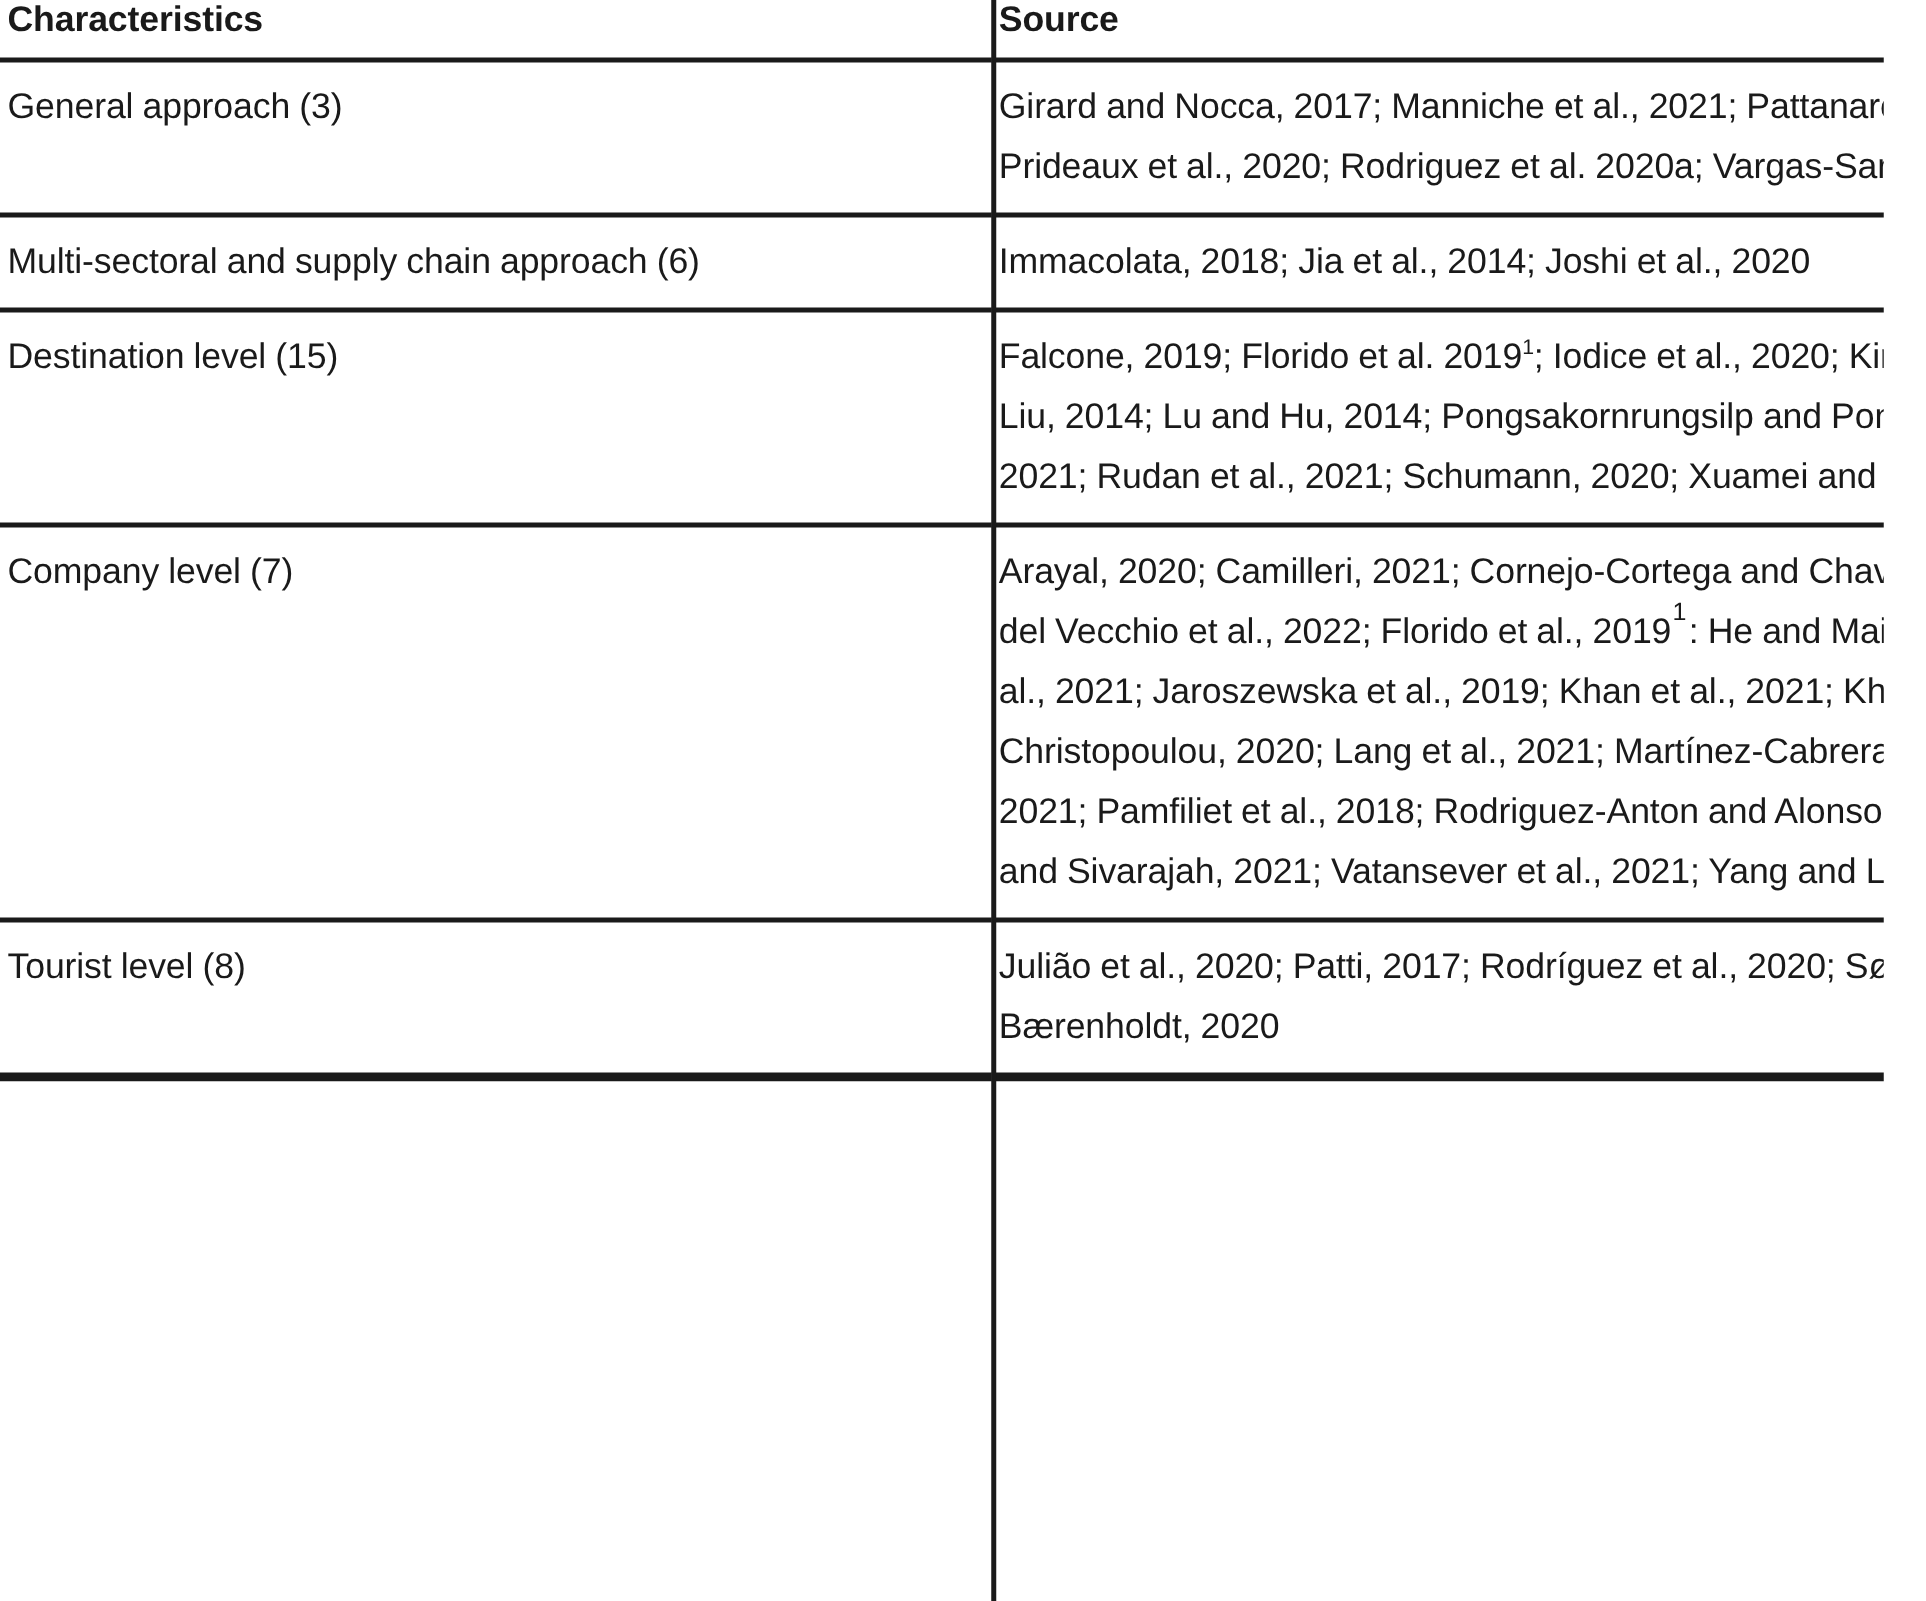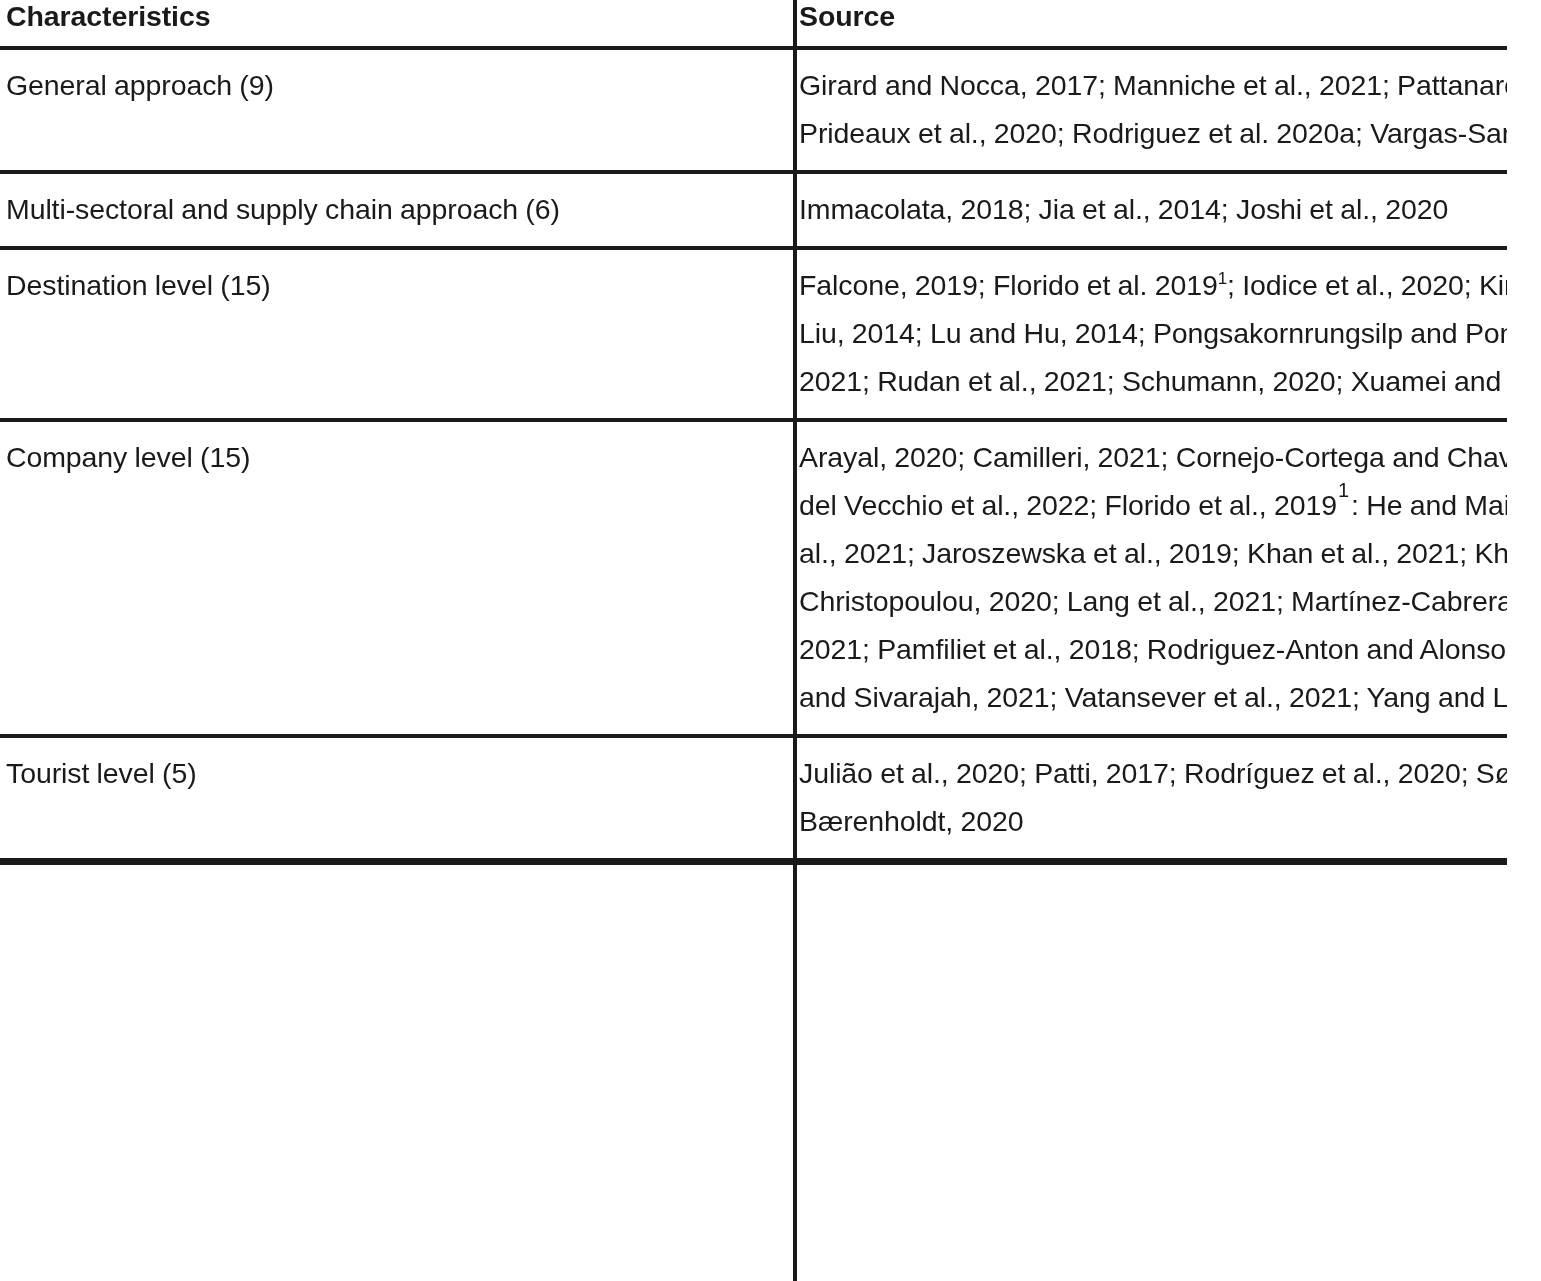--- a/index.html
+++ b/index.html
@@ -113,21 +113,21 @@
       <tr>
         <th>Characteristics</th>
         <th>Source</th>
       </tr>
     </thead>
 
     <tbody>
 
       <tr class="row-general">
         <td>
-          <span class="cell-text">General approach (9)</span>
+          <span class="cell-text">General approach (3)</span>
         </td>
         <td>
           <span class="cell-text">Girard and Nocca, 2017; Manniche et al., 2021; Pattanaro and Gente, 2017; Prideaux et al., 2020; Rodriguez et al. 2020a; Vargas-Sanchez, 2018, 2021</span>
         </td>
       </tr>
 
       <tr>
         <td>
           <span class="cell-text">Multi-sectoral and supply chain approach (6)</span>
         </td>
@@ -140,30 +140,30 @@
         <td>
           <span class="cell-text">Destination level (15)</span>
         </td>
         <td>
           <span class="cell-text"><span>Falcone, 2019; Florido et al. 2019</span><sup class="fn">1</sup><span>; Iodice et al., 2020; Kiradjieva et al., 2020; Liu, 2014; Lu and Hu, 2014; Pongsakornrungsilp and Pongsakornrung-silp, 2021; Rudan et al., 2021; Schumann, 2020; Xuamei and Cong, 2015</span></span>
         </td>
       </tr>
 
       <tr>
         <td>
-          <span class="cell-text">Company level (15)</span>
+          <span class="cell-text">Company level (7)</span>
         </td>
         <td>
           <span class="cell-text"><span>Arayal, 2020; Camilleri, 2021; Cornejo-Cortega and Chavez Dagostino, 2020; del Vecchio et al., 2022; Florido et al., 2019</span><sup class="fn-high">1</sup><span>: He and Mai, 2021; Ionnadis et al., 2021; Jaroszewska et al., 2019; Khan et al., 2021; Khodaiji and Christopoulou, 2020; Lang et al., 2021; Martínez-Cabrera and López-del-Pino, 2021; Pamfiliet et al., 2018; Rodriguez-Anton and Alonso-Almeida, 2019; Sorin and Sivarajah, 2021; Vatansever et al., 2021; Yang and Lin, 2022</span></span>
         </td>
       </tr>
 
       <tr>
         <td>
-          <span class="cell-text">Tourist level (5)</span>
+          <span class="cell-text">Tourist level (8)</span>
         </td>
         <td>
           <span class="cell-text">Julião et al., 2020; Patti, 2017; Rodríguez et al., 2020; Sørensen and Bærenholdt, 2020</span>
         </td>
       </tr>
 
     </tbody>
   </table>
 
   <div class="col-divider"></div>

